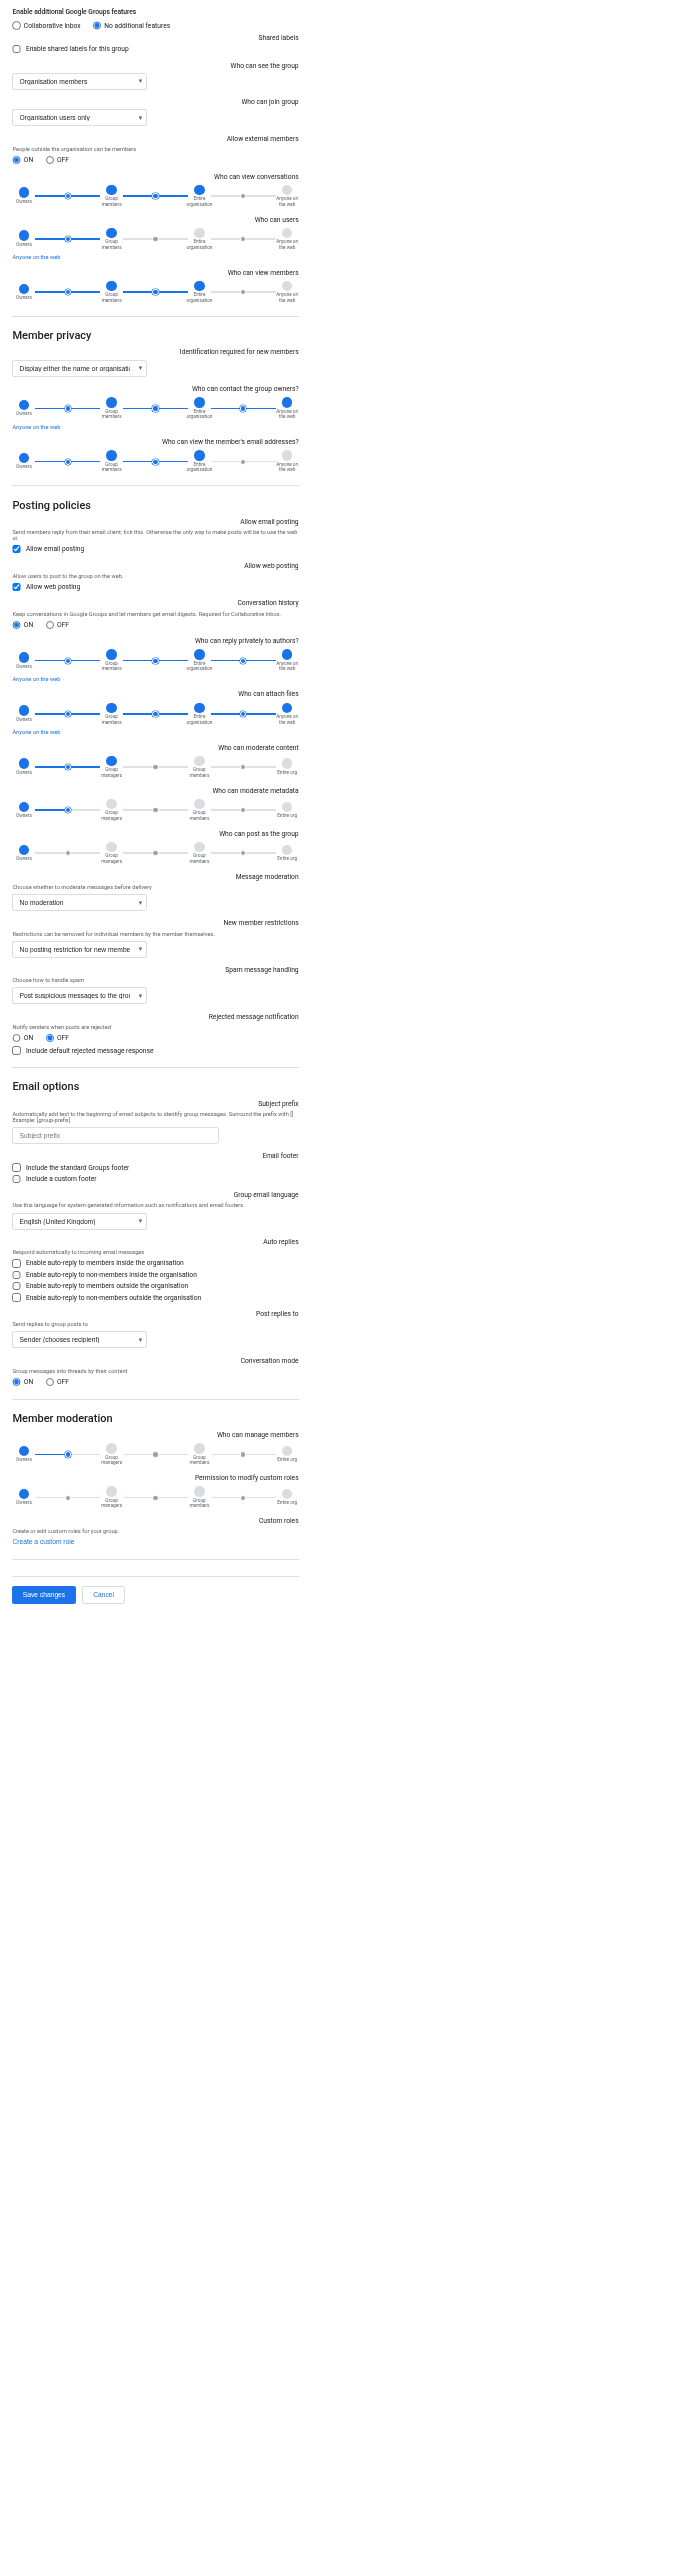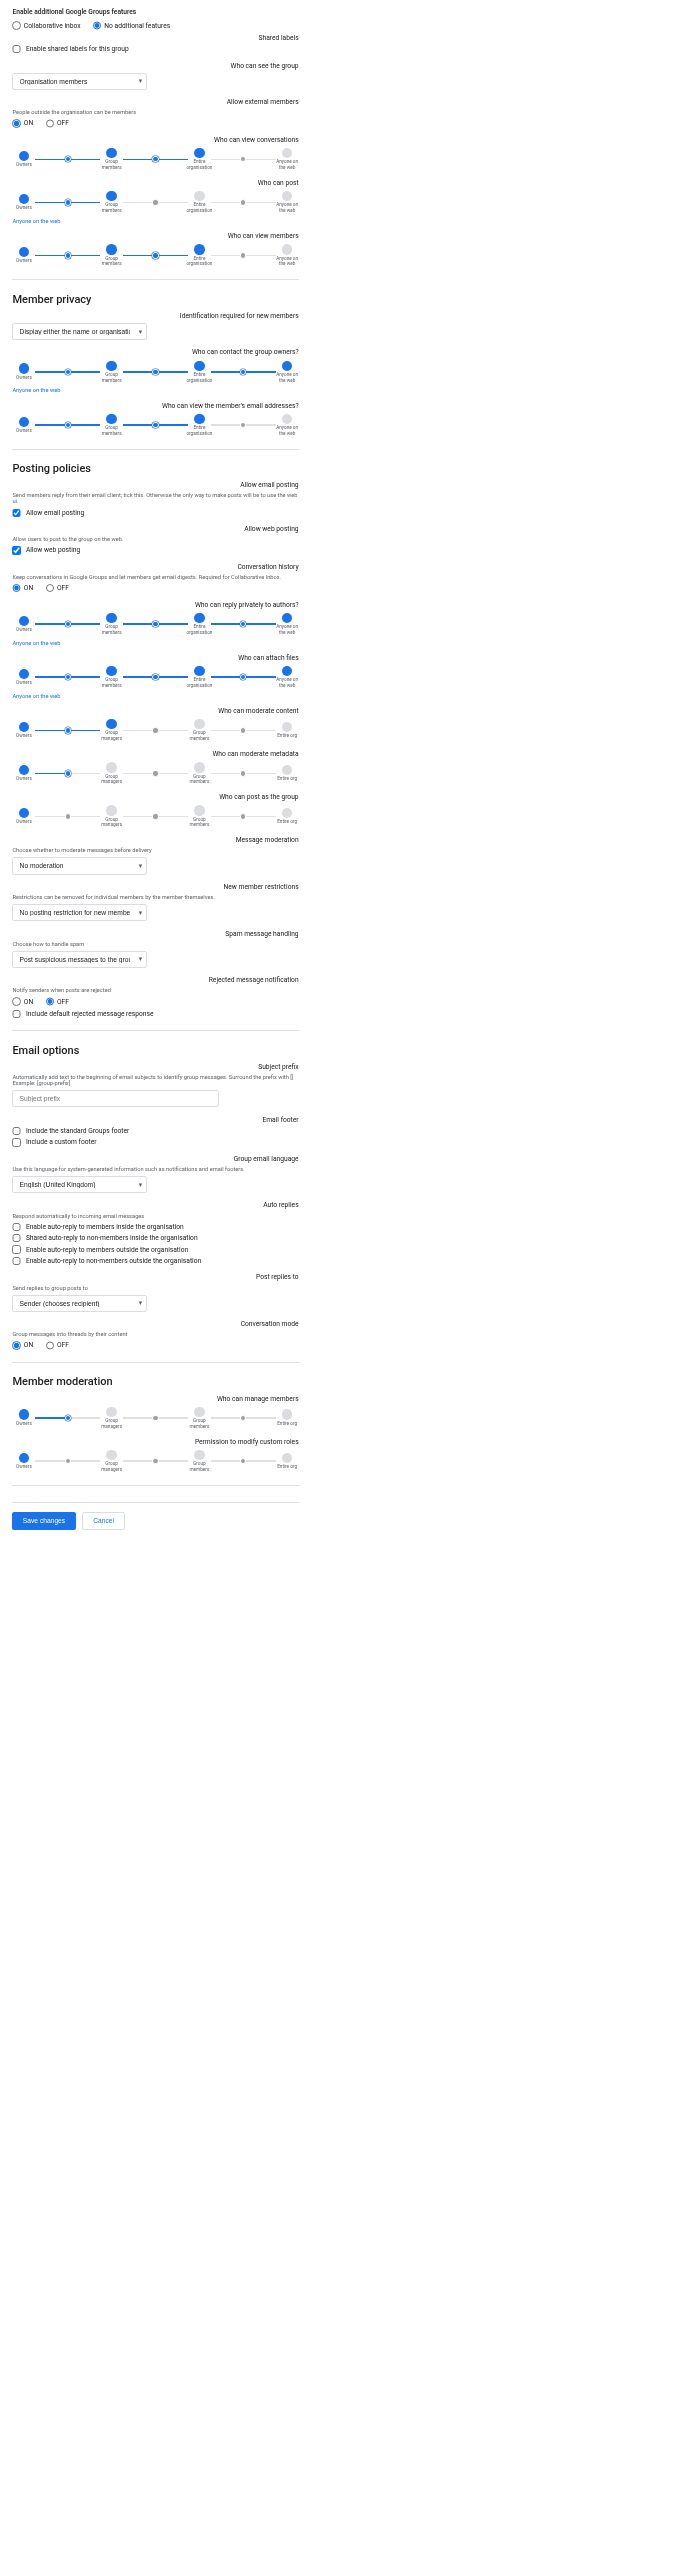--- a/index.html
+++ b/index.html
@@ -231,20 +231,31 @@
       <select>
         <option>Organisation members</option>
         <option>Anyone on the web</option>
         <option>All group members</option>
         <option>Group managers</option>
         <option>Group owners</option>
       </select>
     </div>
   </div>
 
+  <div class="field-group">
+    <div class="field-label">Who can join group</div>
+    <div class="select-wrapper">
+      <select>
+        <option>Organisation users only</option>
+        <option>Anyone can ask</option>
+        <option>Anyone can join</option>
+        <option>Invited users only</option>
+      </select>
+    </div>
+  </div>
 
   <div class="field-group">
     <div class="field-label">Allow external members</div>
     <div class="field-sublabel">People outside the organisation can be members</div>
     <div class="radio-toggle">
       <label>
         <input type="radio" name="external" checked="" style="">
         <span>ON</span>
       </label>
       <label>
@@ -279,21 +290,21 @@
       <div class="cp-dot" style="background:#9aa0a6;box-shadow:none;"></div>
       <div class="cp-track"></div>
       <div class="cp-icon">
         <div class="cp-icon-circle"></div>
         <div class="cp-icon-label">Anyone on the web</div>
       </div>
     </div>
   </div>
 
   <div class="permission-block">
-    <div class="field-label">Who can post</div>
+    <div class="field-label">Who can users</div>
     <div class="compact-perm">
       <div class="cp-icon">
         <div class="cp-icon-circle blue"></div>
         <div class="cp-icon-label">Owners</div>
       </div>
       <div class="cp-track blue"></div>
       <div class="cp-dot"></div>
       <div class="cp-track blue"></div>
       <div class="cp-icon">
         <div class="cp-icon-circle blue"></div>
@@ -714,21 +725,21 @@
 
   <div class="field-group">
     <div class="field-label">Auto replies</div>
     <div class="field-sublabel">Respond automatically to incoming email messages</div>
     <label class="checkbox-row">
       <input type="checkbox" style="">
       <span>Enable auto-reply to members inside the organisation</span>
     </label>
     <label class="checkbox-row">
       <input type="checkbox" style="">
-      <span>Shared auto-reply to non-members inside the organisation</span>
+      <span>Enable auto-reply to non-members inside the organisation</span>
     </label>
     <label class="checkbox-row">
       <input type="checkbox" style="">
       <span>Enable auto-reply to members outside the organisation</span>
     </label>
     <label class="checkbox-row">
       <input type="checkbox" style="">
       <span>Enable auto-reply to non-members outside the organisation</span>
     </label>
   </div>
@@ -819,20 +830,25 @@
       <div class="cp-track"></div>
       <div class="cp-dot" style="background:#9aa0a6;box-shadow:none;"></div>
       <div class="cp-track"></div>
       <div class="cp-icon">
         <div class="cp-icon-circle"></div>
         <div class="cp-icon-label">Entire org</div>
       </div>
     </div>
   </div>
 
+  <div class="field-group">
+    <div class="field-label">Custom roles</div>
+    <div class="field-sublabel">Create or edit custom roles for your group.</div>
+    <button class="link-button">Create a custom role</button>
+  </div>
 
   <hr class="section-divider">
 
 
   <div class="bottom-bar">
     <button class="btn-primary">Save changes</button>
     <button class="btn-secondary">Cancel</button>
   </div>
 
 </div>

